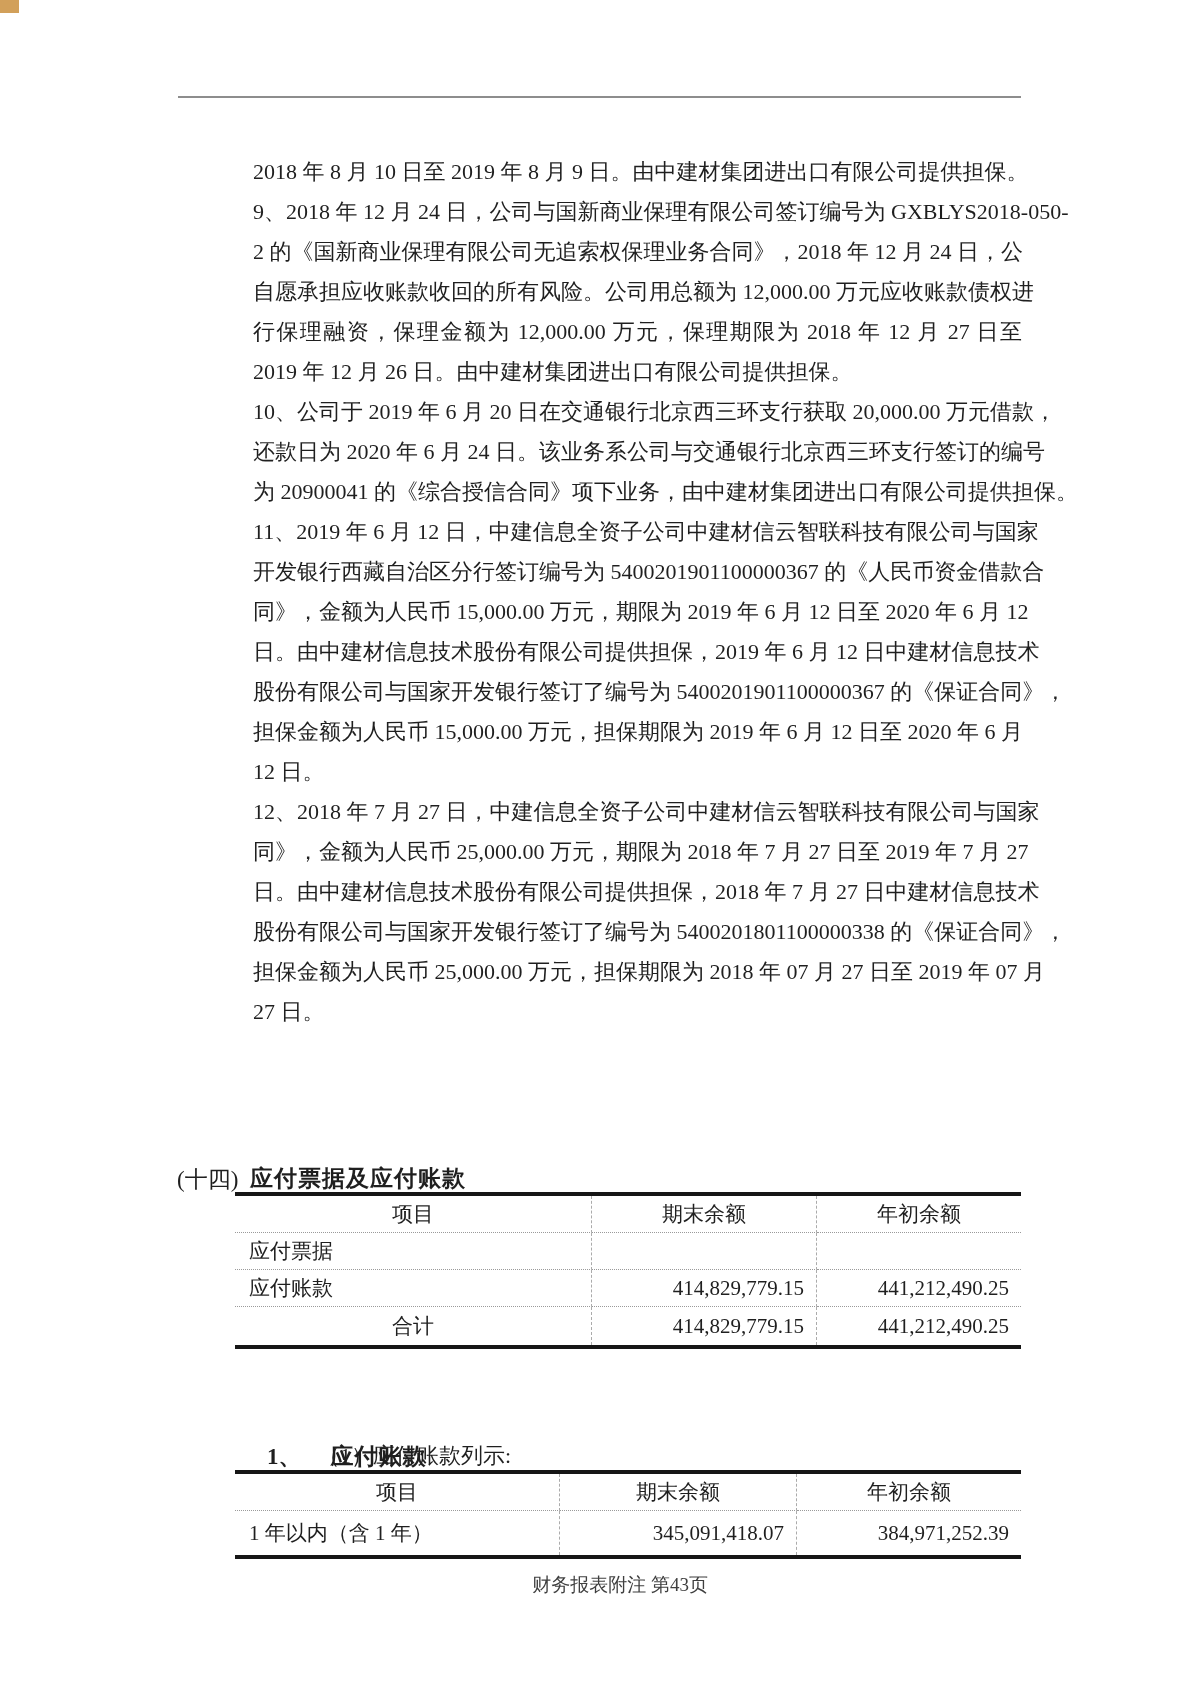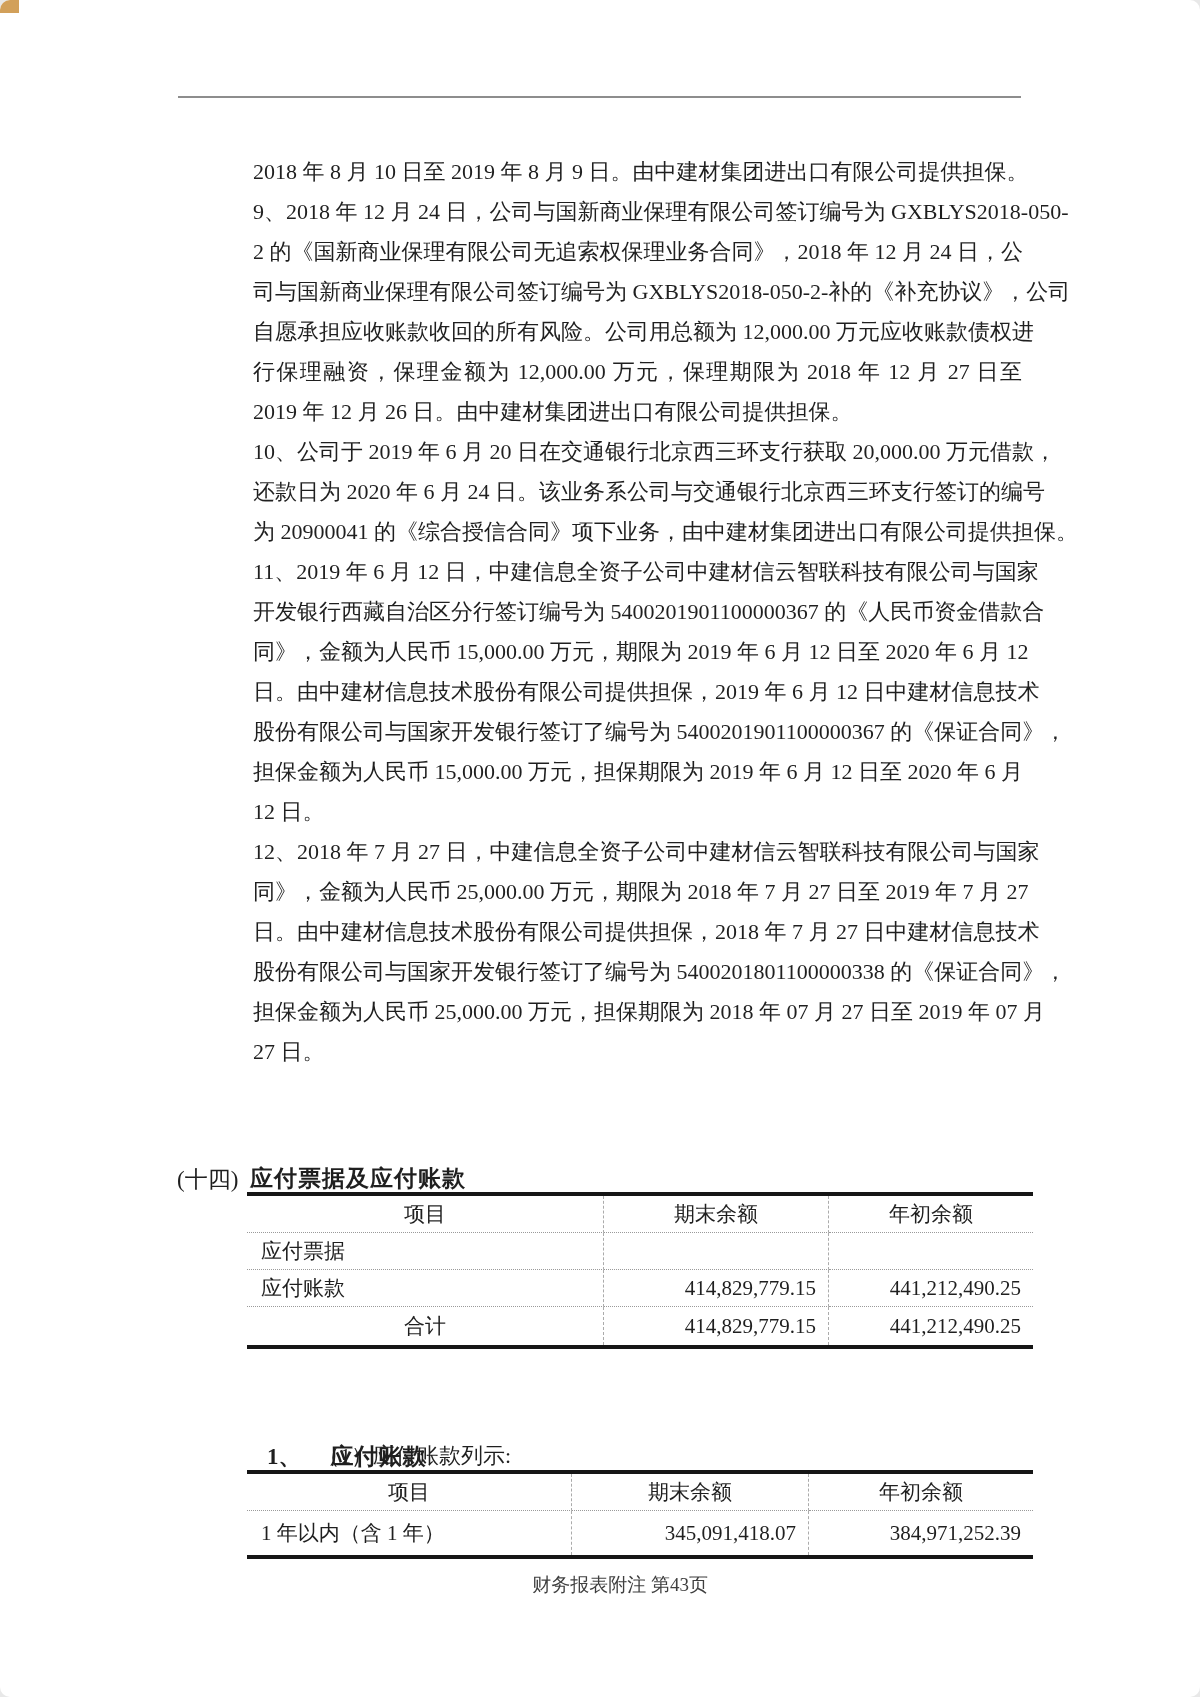--- a/index.html
+++ b/index.html
@@ -1,33 +1,32 @@
 <!DOCTYPE html>
 <html><head>
 <meta charset="utf-8">
 <style>
   html,body { margin:0; padding:0; background:#e8e8e8; }
   .page {
     position:relative; width:1200px; height:1697px; margin:0 auto;
     background:#ffffff; overflow:hidden;
     font-family:"Liberation Serif","DejaVu Serif",serif;
     color:#1f1f1f;
-    border-radius:10px;
   }
   .corner-mark { position:absolute; left:0; top:0; width:19px; height:13px; }
   .top-rule { position:absolute; left:178px; top:96px; width:843px; height:2px; background:#8d8d8d; }
 
   .body-text { position:absolute; left:253px; top:152px; width:769px; font-size:22px; }
   .bl { height:40px; line-height:40px; white-space:nowrap; text-align:justify; text-align-last:justify; }
   .bl.pe { text-align:left; text-align-last:left; }
 
   .sec-label { position:absolute; left:177px; top:1164px; font-size:23px; font-weight:normal; }
   .sec-title { position:absolute; left:250px; top:1163px; font-size:23px; font-weight:bold; letter-spacing:1px; }
 
-  .tbl { position:absolute; left:247px; width:786px; display:grid;
+  .tbl { position:absolute; left:235px; width:786px; display:grid;
          border-top:4px solid #161616; border-bottom:4px solid #161616; font-size:21px; }
   .tbl1 { top:1192px; grid-template-columns:357px 225px 204px; }
   .tbl2 { top:1470px; grid-template-columns:325px 237px 224px; }
   .cell { display:flex; align-items:center; box-sizing:border-box; height:37px;
           padding:0 12px; border-bottom:1px dotted #9a9a9a; overflow:hidden; }
   .cell.v { border-right:1px dashed #ababab; }
   .cell.hd { justify-content:center; }
   .cell.lt { justify-content:flex-start; padding-left:14px; }
   .cell.ct { justify-content:center; }
   .cell.rt { justify-content:flex-end; font-variant-numeric:tabular-nums; }
@@ -46,21 +45,20 @@
 
 <div class="page">
 
   <div class="corner-mark" style="background: rgb(210, 160, 90);"></div>
   <div class="top-rule"></div>
 
   <div class="body-text">
     <div class="bl pe">2018 年 8 月 10 日至 2019 年 8 月 9 日。由中建材集团进出口有限公司提供担保。</div>
     <div class="bl">9、2018 年 12 月 24 日，公司与国新商业保理有限公司签订编号为 GXBLYS2018-050-</div>
     <div class="bl">2 的《国新商业保理有限公司无追索权保理业务合同》，2018 年 12 月 24 日，公</div>
-    <div class="bl">司与国新商业保理有限公司签订编号为 GXBLYS2018-050-2-补的《补充协议》，公司</div>
     <div class="bl">自愿承担应收账款收回的所有风险。公司用总额为 12,000.00 万元应收账款债权进</div>
     <div class="bl">行保理融资，保理金额为 12,000.00 万元，保理期限为 2018 年 12 月 27 日至</div>
     <div class="bl pe">2019 年 12 月 26 日。由中建材集团进出口有限公司提供担保。</div>
     <div class="bl">10、公司于 2019 年 6 月 20 日在交通银行北京西三环支行获取 20,000.00 万元借款，</div>
     <div class="bl">还款日为 2020 年 6 月 24 日。该业务系公司与交通银行北京西三环支行签订的编号</div>
     <div class="bl pe">为 20900041 的《综合授信合同》项下业务，由中建材集团进出口有限公司提供担保。</div>
     <div class="bl">11、2019 年 6 月 12 日，中建信息全资子公司中建材信云智联科技有限公司与国家</div>
     <div class="bl">开发银行西藏自治区分行签订编号为 5400201901100000367 的《人民币资金借款合</div>
     <div class="bl">同》，金额为人民币 15,000.00 万元，期限为 2019 年 6 月 12 日至 2020 年 6 月 12</div>
     <div class="bl">日。由中建材信息技术股份有限公司提供担保，2019 年 6 月 12 日中建材信息技术</div>

